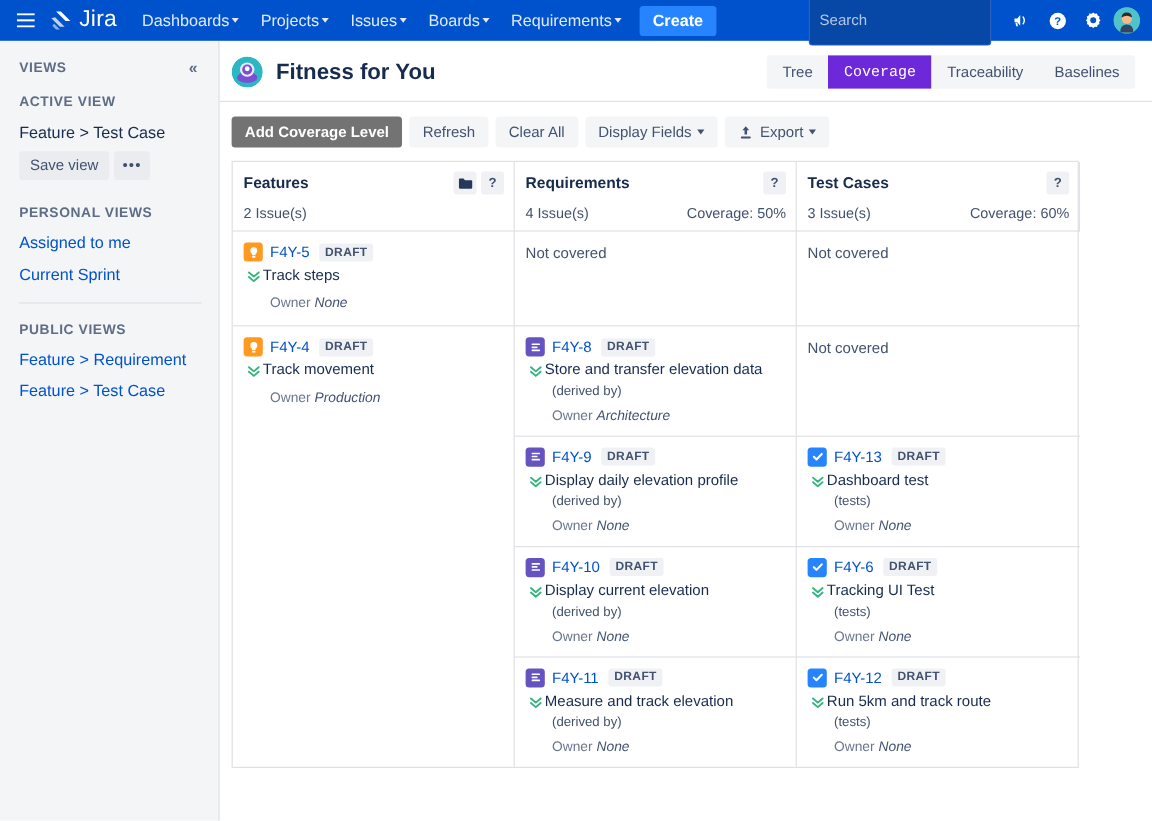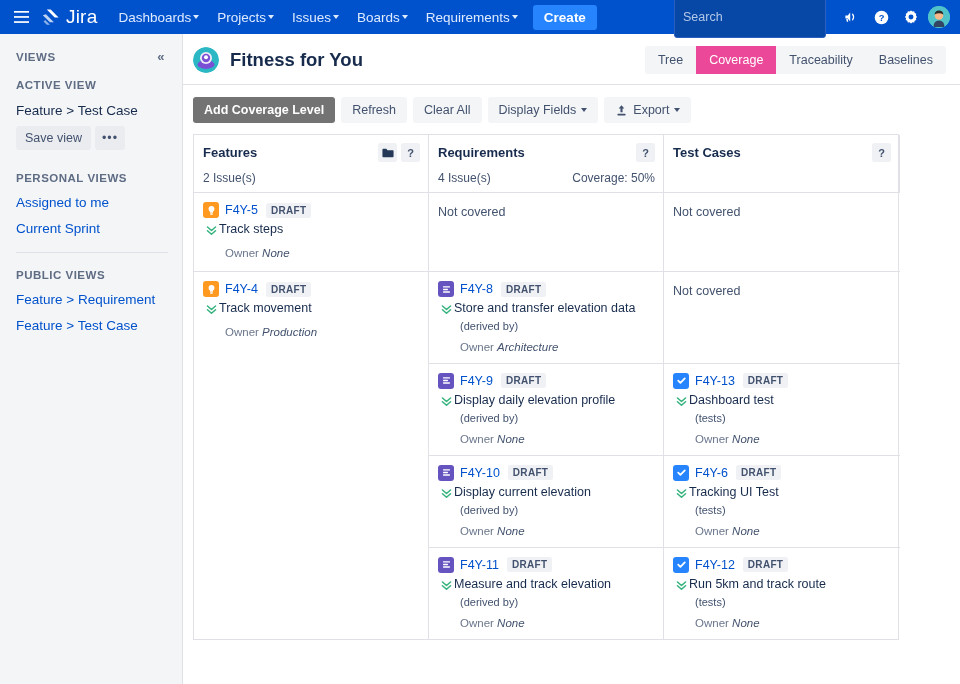--- a/index.html
+++ b/index.html
@@ -90,21 +90,21 @@
   .proj-avatar {
     width: 26px; height: 26px; border-radius: 50%;
     margin-right: 11px; flex-shrink:0;
   }
   .page-title { font-size: 18.5px; font-weight: 600; color: #172b4d; }
 
   .tabs { margin-left: auto; display: flex; background: #f4f5f7; border-radius: 3px; overflow:hidden; }
   .tab {
     font-size: 12.5px; color: #42526e; padding: 7px 13px; cursor: pointer;
   }
-  .tab.active { background: #ec4899; color: #fff; }
+  .tab.active { background: #6d28d9; color: #fff; font-family: Liberation Mono, monospace; }
 
   .toolbar { display: flex; align-items: center; gap: 6px; padding: 12px 0 11px 10px; }
   .tb-btn {
     font-size: 12.5px; padding: 6px 11px; border-radius: 3px;
     background: #f4f5f7; color: #42526e; cursor: pointer;
     display:flex; align-items:center; gap:5px; white-space:nowrap;
   }
   .tb-btn.primary { background: #737373; color: #fff; font-weight: 700; }
   .tb-caret { width:0;height:0;border-left:3.5px solid transparent;border-right:3.5px solid transparent;border-top:4.5px solid #42526e; }
 
@@ -346,20 +346,24 @@
           </div>
         </div>
 
         <div class="col-head">
           <div class="col-head-top">
             <span class="col-head-title">Test Cases</span>
             <div class="col-head-icons">
               <div class="sq-btn">?</div>
             </div>
           </div>
+          <div class="col-head-sub">
+            <span>3 Issue(s)</span>
+            <span class="cov">Coverage: 60%</span>
+          </div>
         </div>
 
         <div class="cell" style="min-height:78px">
           <div class="issue-line1">
             <span class="type-icon feature">
               <svg width="11" height="11" viewBox="0 0 12 12">
                   <path d="M6 1.2 A3.2 3.2 0 0 1 9.2 4.4 Q9.2 6.2 7.6 7.3 L7.6 8.4 L4.4 8.4 L4.4 7.3 Q2.8 6.2 2.8 4.4 A3.2 3.2 0 0 1 6 1.2 Z" fill="#fff"></path>
                   <rect x="4.5" y="9.1" width="3" height="1.5" rx=".5" fill="#fff"></rect>
                 </svg>
             </span>

